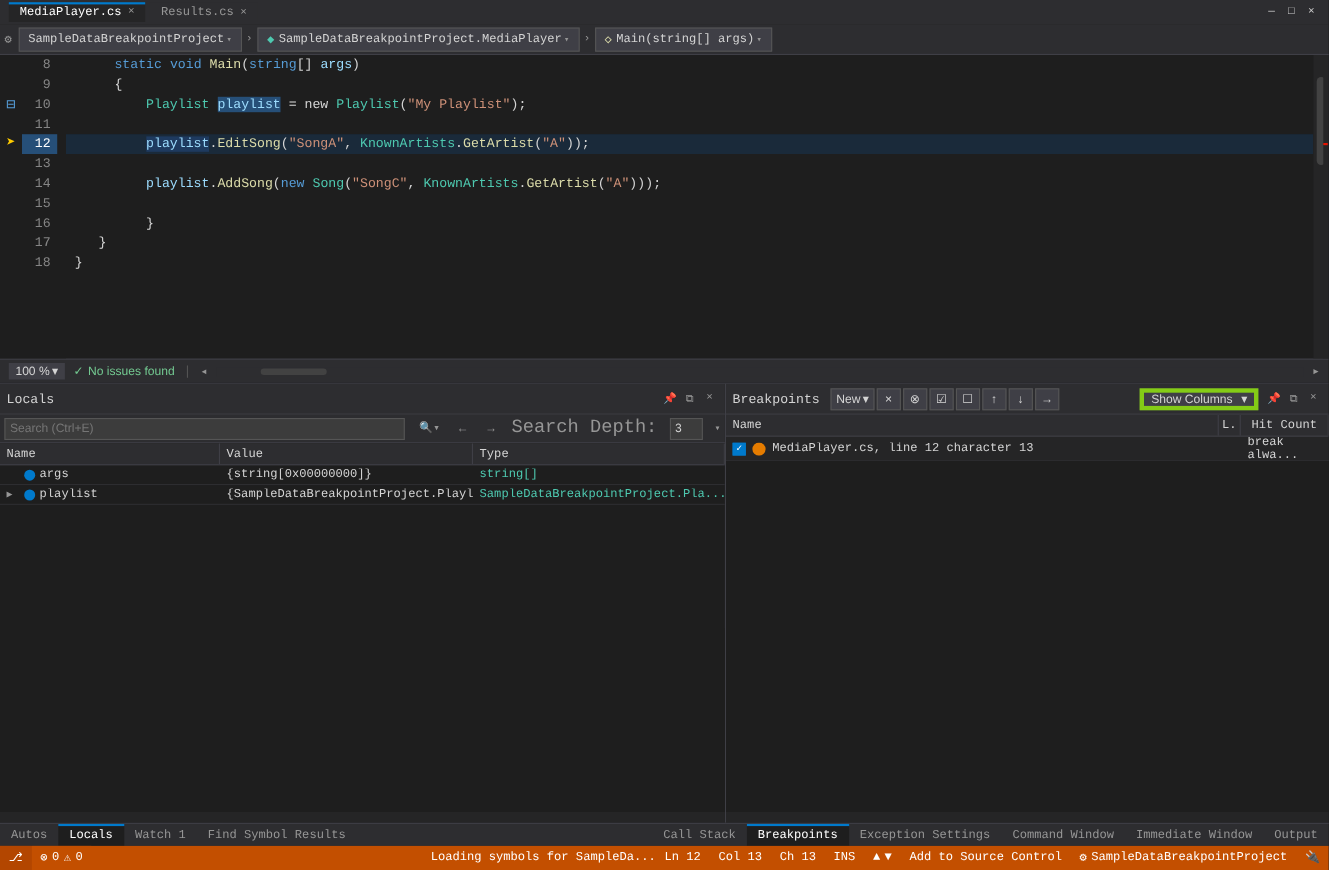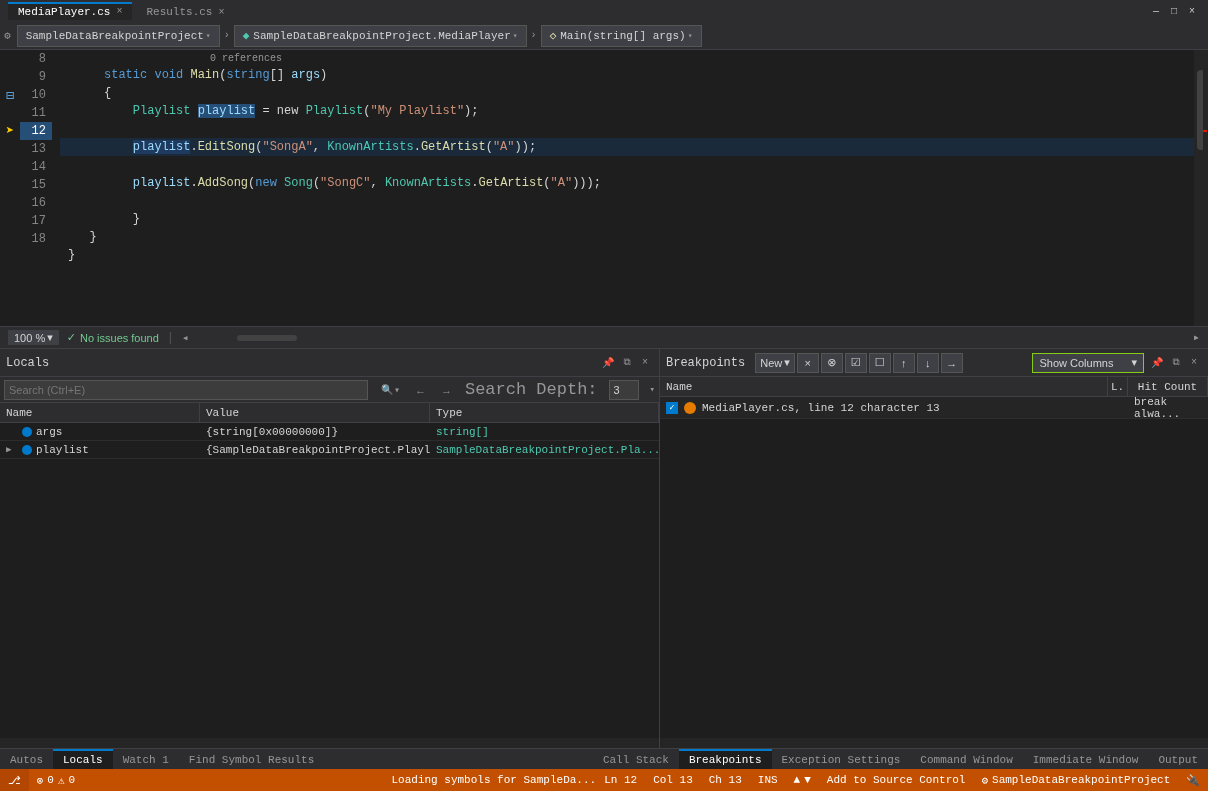--- a/index.html
+++ b/index.html
@@ -84,21 +84,21 @@
     .td-type { flex: 1; color: #4ec9b0; }
     .expand-arrow { color: #969696; font-size: 9px; width: 12px; }
     .blue-circle { width: 10px; height: 10px; border-radius: 50%; background: #007acc; flex-shrink: 0; }
 
     
     .breakpoints-panel { flex: 1; display: flex; flex-direction: column; background: #1e1e1e; }
     .bp-toolbar { height: 28px; background: #2d2d30; display: flex; align-items: center; padding: 0 6px; gap: 2px; border-bottom: 1px solid #3f3f46; }
     .bp-title { color: #d4d4d4; font-size: 12px; }
     .bp-btn { height: 20px; padding: 0 4px; background: #3f3f46; border: 1px solid #555; color: #d4d4d4; font-size: 11px; cursor: pointer; display: flex; align-items: center; gap: 2px; }
     .bp-icon-btn { width: 22px; height: 20px; display: flex; align-items: center; justify-content: center; background: #3f3f46; border: 1px solid #555; color: #d4d4d4; cursor: pointer; font-size: 11px; }
-    .show-cols-btn { background: #3f3f46; border: 1px solid #84cc16; color: #d4d4d4; font-size: 11px; padding: 0 6px; height: 20px; cursor: pointer; display: flex; align-items: center; gap: 18px; margin-left: auto; }
+    .show-cols-btn { background: #3f3f46; border: 4px solid #84cc16; color: #d4d4d4; font-size: 11px; padding: 0 6px; height: 20px; cursor: pointer; display: flex; align-items: center; gap: 8px; margin-left: auto; }
 
     .bp-table { flex: 1; overflow: hidden; }
     .bp-table-header { display: flex; background: #2d2d30; height: 20px; border-bottom: 1px solid #3f3f46; }
     .bp-th { padding: 0 6px; color: #d4d4d4; font-size: 11px; display: flex; align-items: center; border-right: 1px solid #3f3f46; }
     .bp-th-name { flex: 1; }
     .bp-th-l { width: 20px; justify-content: center; }
     .bp-th-hitcount { width: 80px; justify-content: center; }
     .bp-table-body { overflow: auto; }
     .bp-row { display: flex; height: 22px; align-items: center; border-bottom: 1px solid #2d2d30; background: #252526; }
     .bp-td { padding: 0 6px; font-size: 11px; display: flex; align-items: center; overflow: hidden; }
@@ -200,23 +200,20 @@
       <div class="line-num">13</div>
       <div class="line-num">14</div>
       <div class="line-num">15</div>
       <div class="line-num">16</div>
       <div class="line-num">17</div>
       <div class="line-num">18</div>
     </div>
 
     <div class="code-area">
 
-      <div style="height:16px;display:flex;align-items:center;padding-left:150px;">
-        <span class="ref-hint">0 references</span>
-      </div>
 
       <div class="code-line">
         <span style="padding-left:4px;">&nbsp;&nbsp;&nbsp;&nbsp;&nbsp;<span class="kw">static</span> <span class="kw">void</span> <span class="method">Main</span><span class="punc">(</span><span class="kw">string</span><span class="punc">[]</span> <span class="var">args</span><span class="punc">)</span></span>
       </div>
 
       <div class="code-line">
         <span style="padding-left:4px;">&nbsp;&nbsp;&nbsp;&nbsp;&nbsp;<span class="punc">{</span></span>
       </div>
 
       <div class="code-line">

